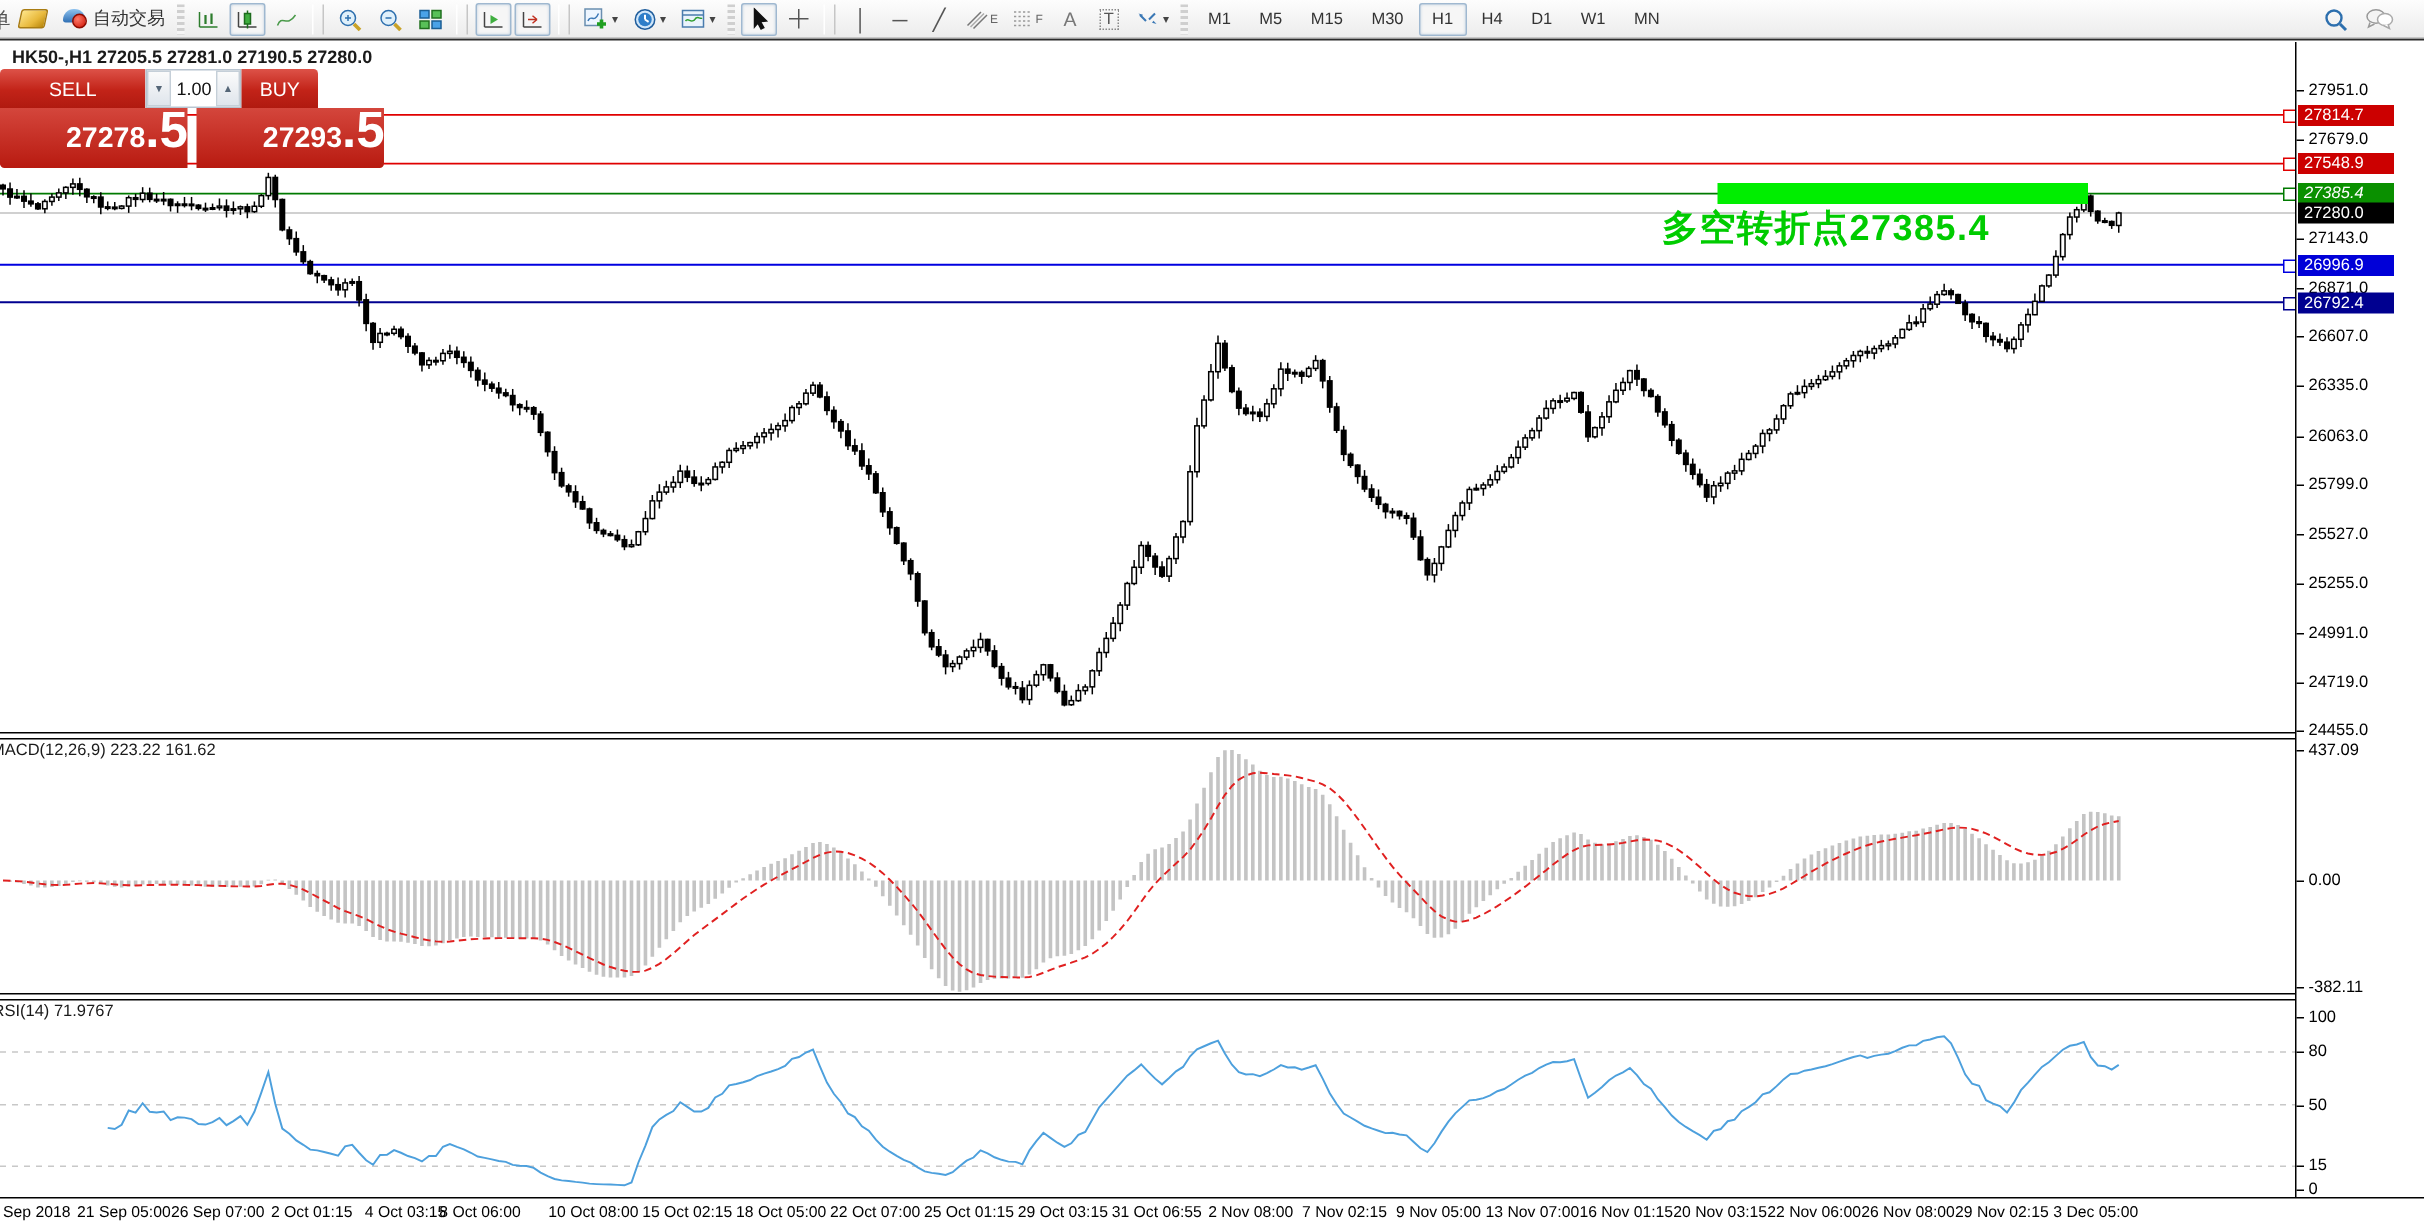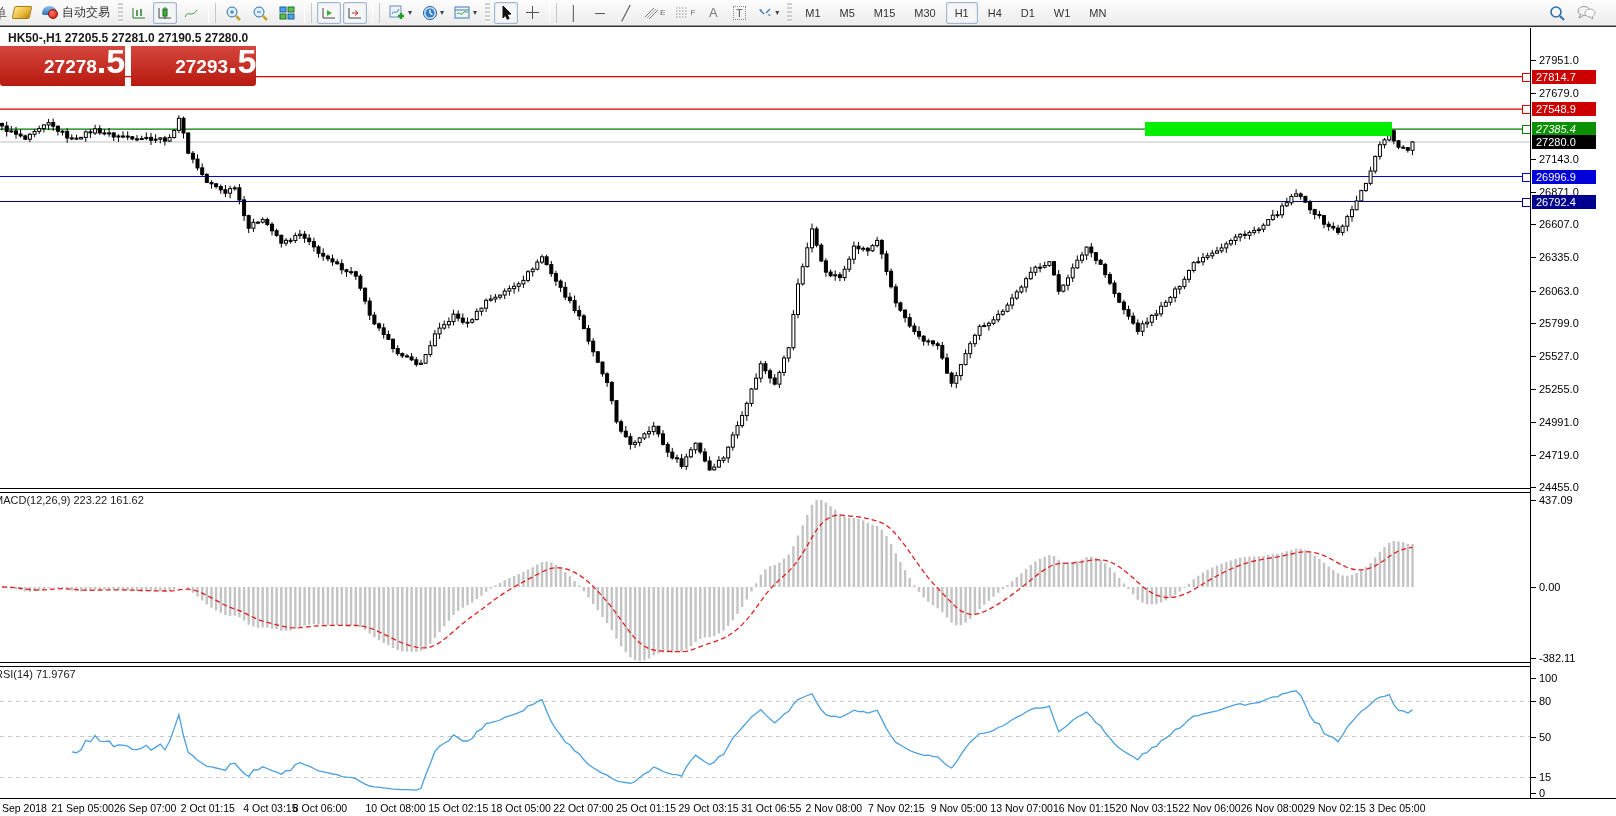--- a/index.html
+++ b/index.html
@@ -888,33 +888,43 @@
         <path d="M2.0 559.0 L6.7 559.2 L11.3 559.4 L16.0 559.8 L20.6 560.3 L25.3 561.0 L29.9 561.5 L34.6 561.9 L39.2 562.0 L43.9 561.9 L48.6 561.5 L53.2 561.1 L57.9 560.9 L62.5 560.7 L67.2 560.9 L71.8 561.2 L76.5 561.6 L81.1 562.0 L85.8 562.2 L90.4 562.3 L95.1 562.2 L99.8 562.0 L104.4 561.9 L109.1 561.8 L113.7 561.8 L118.4 561.8 L123.0 561.9 L127.7 562.0 L132.3 562.1 L137.0 562.3 L141.7 562.5 L146.3 562.6 L151.0 562.7 L155.6 562.9 L160.3 562.9 L164.9 563.0 L169.6 563.0 L174.2 562.7 L178.9 561.8 L183.5 561.2 L188.2 561.2 L192.9 561.9 L197.5 563.2 L202.2 565.1 L206.8 567.4 L211.5 569.9 L216.1 572.4 L220.8 574.9 L225.4 577.4 L230.1 579.4 L234.8 581.1 L239.4 582.7 L244.1 584.7 L248.7 587.1 L253.4 589.4 L258.0 591.5 L262.7 593.1 L267.3 594.4 L272.0 595.6 L276.6 596.8 L281.3 598.0 L286.0 598.9 L290.6 599.6 L295.3 599.9 L299.9 599.7 L304.6 599.2 L309.2 598.7 L313.9 598.2 L318.5 597.9 L323.2 597.7 L327.9 597.5 L332.5 597.4 L337.2 597.4 L341.8 597.4 L346.5 597.5 L351.1 597.5 L355.8 597.5 L360.4 597.8 L365.1 598.6 L369.7 600.0 L374.4 601.8 L379.1 603.9 L383.7 606.2 L388.4 608.4 L393.0 610.7 L397.7 612.9 L402.3 615.0 L407.0 616.7 L411.6 618.1 L416.3 619.2 L421.0 619.9 L425.6 619.9 L430.3 619.1 L434.9 617.2 L439.6 614.6 L444.2 611.3 L448.9 607.6 L453.5 603.5 L458.2 599.3 L462.8 595.4 L467.5 591.8 L472.2 588.3 L476.8 584.9 L481.5 581.4 L486.1 577.9 L490.8 574.4 L495.4 571.0 L500.1 567.8 L504.7 564.7 L509.4 561.8 L514.1 559.0 L518.7 556.4 L523.4 553.9 L528.0 551.4 L532.7 549.0 L537.3 546.5 L542.0 544.0 L546.6 541.9 L551.3 540.4 L555.9 539.7 L560.6 539.8 L565.3 540.7 L569.9 542.2 L574.6 544.4 L579.2 547.0 L583.9 550.3 L588.5 554.1 L593.2 558.5 L597.8 563.2 L602.5 568.4 L607.1 573.7 L611.8 579.4 L616.5 585.7 L621.1 592.2 L625.8 598.6 L630.4 604.8 L635.1 610.3 L639.7 614.8 L644.4 618.3 L649.0 620.7 L653.7 622.0 L658.4 622.7 L663.0 623.1 L667.7 623.3 L672.3 623.5 L677.0 623.6 L681.6 623.7 L686.3 623.3 L690.9 622.2 L695.6 620.5 L700.3 618.6 L704.9 616.8 L709.6 615.3 L714.2 613.8 L718.9 612.1 L723.5 610.2 L728.2 607.8 L732.8 604.7 L737.5 601.0 L742.1 596.6 L746.8 591.6 L751.5 586.0 L756.1 579.8 L760.8 573.2 L765.4 566.8 L770.1 561.1 L774.7 556.3 L779.4 551.9 L784.0 547.7 L788.7 543.4 L793.4 538.4 L798.0 532.2 L802.7 525.2 L807.3 517.6 L812.0 509.4 L816.6 501.9 L821.3 496.0 L825.9 491.7 L830.6 489.0 L835.2 487.5 L839.9 487.2 L844.6 487.5 L849.2 488.0 L853.9 488.4 L858.5 488.9 L863.2 489.6 L867.8 490.7 L872.5 491.9 L877.1 493.1 L881.8 494.9 L886.5 497.5 L891.1 501.2 L895.8 506.0 L900.4 511.6 L905.1 517.7 L909.7 524.2 L914.4 530.8 L919.0 537.4 L923.7 543.8 L928.3 549.8 L933.0 555.3 L937.7 560.3 L942.3 565.1 L947.0 569.9 L951.6 574.9 L956.3 579.3 L960.9 582.9 L965.6 585.2 L970.2 586.4 L974.9 586.4 L979.6 585.4 L984.2 583.7 L988.9 581.5 L993.5 578.9 L998.2 576.1 L1002.8 573.1 L1007.5 569.9 L1012.1 566.6 L1016.8 563.1 L1021.4 559.5 L1026.1 555.8 L1030.8 552.1 L1035.4 548.3 L1040.1 544.8 L1044.7 541.6 L1049.4 538.7 L1054.0 536.6 L1058.7 535.6 L1063.3 535.3 L1068.0 535.2 L1072.7 535.0 L1077.3 534.6 L1082.0 533.9 L1086.6 533.0 L1091.3 532.2 L1095.9 531.7 L1100.6 531.8 L1105.2 532.4 L1109.9 533.8 L1114.5 536.0 L1119.2 538.8 L1123.9 542.2 L1128.5 545.9 L1133.2 550.0 L1137.8 554.3 L1142.5 558.4 L1147.1 562.0 L1151.8 564.9 L1156.4 567.2 L1161.1 568.6 L1165.8 569.4 L1170.4 569.6 L1175.1 569.0 L1179.7 567.9 L1184.4 566.3 L1189.0 564.2 L1193.7 561.6 L1198.3 558.8 L1203.0 556.0 L1207.6 553.1 L1212.3 550.4 L1217.0 547.8 L1221.6 545.4 L1226.3 543.1 L1230.9 541.0 L1235.6 539.0 L1240.2 537.1 L1244.9 535.5 L1249.5 534.2 L1254.2 533.0 L1258.9 532.1 L1263.5 531.2 L1268.2 530.4 L1272.8 529.6 L1277.5 528.8 L1282.1 527.9 L1286.8 527.0 L1291.4 526.0 L1296.1 524.9 L1300.7 524.1 L1305.4 523.7 L1310.1 523.9 L1314.7 524.6 L1319.4 525.9 L1324.0 527.6 L1328.7 529.8 L1333.3 532.3 L1338.0 534.9 L1342.6 537.4 L1347.3 539.5 L1352.0 541.0 L1356.6 541.8 L1361.3 541.9 L1365.9 541.3 L1370.6 540.0 L1375.2 537.9 L1379.9 535.2 L1384.5 532.0 L1389.2 528.5 L1393.8 525.5 L1398.5 523.0 L1403.2 521.3 L1407.8 520.2 L1412.5 519.3 " stroke="#e02020" stroke-width="1.3" fill="none" stroke-dasharray="5 3"></path>
         <line x1="0" y1="673.4" x2="1530" y2="673.4" stroke="#c8c8c8" stroke-width="1" stroke-dasharray="4 4"></line>
         <line x1="0" y1="708.5" x2="1530" y2="708.5" stroke="#c8c8c8" stroke-width="1" stroke-dasharray="4 4"></line>
         <line x1="0" y1="749.5" x2="1530" y2="749.5" stroke="#c8c8c8" stroke-width="1" stroke-dasharray="4 4"></line>
         <path d="M71.8 723.9 L76.5 724.7 L81.1 721.8 L85.8 712.3 L90.4 713.8 L95.1 707.5 L99.8 713.2 L104.4 713.6 L109.1 713.0 L113.7 718.7 L118.4 716.9 L123.0 717.1 L127.7 718.1 L132.3 721.3 L137.0 721.7 L141.7 720.1 L146.3 717.3 L151.0 722.1 L155.6 719.4 L160.3 716.1 L164.9 721.9 L169.6 713.2 L174.2 700.4 L178.9 686.7 L183.5 707.8 L188.2 724.4 L192.9 727.8 L197.5 732.3 L202.2 735.2 L206.8 738.4 L211.5 738.9 L216.1 740.0 L220.8 741.2 L225.4 742.5 L230.1 736.2 L234.8 735.2 L239.4 740.5 L244.1 745.5 L248.7 748.5 L253.4 742.0 L258.0 741.9 L262.7 738.8 L267.3 740.5 L272.0 742.7 L276.6 744.1 L281.3 746.3 L286.0 742.7 L290.6 742.7 L295.3 736.5 L299.9 734.7 L304.6 736.6 L309.2 738.2 L313.9 740.5 L318.5 743.0 L323.2 743.9 L327.9 744.9 L332.5 746.0 L337.2 746.6 L341.8 748.6 L346.5 749.2 L351.1 749.3 L355.8 750.6 L360.4 753.7 L365.1 756.1 L369.7 758.0 L374.4 758.9 L379.1 759.3 L383.7 759.9 L388.4 760.4 L393.0 761.1 L397.7 761.4 L402.3 761.6 L407.0 761.7 L411.6 761.9 L416.3 762.2 L421.0 760.3 L425.6 747.0 L430.3 735.7 L434.9 723.4 L439.6 718.3 L444.2 715.3 L448.9 712.7 L453.5 706.8 L458.2 709.9 L462.8 713.0 L467.5 713.0 L472.2 710.6 L476.8 703.6 L481.5 701.2 L486.1 695.6 L490.8 694.7 L495.4 693.5 L500.1 692.0 L504.7 689.4 L509.4 687.8 L514.1 686.3 L518.7 684.7 L523.4 682.6 L528.0 677.9 L532.7 676.7 L537.3 673.7 L542.0 671.7 L546.6 682.9 L551.3 693.7 L555.9 701.2 L560.6 706.8 L565.3 714.3 L569.9 716.7 L574.6 722.9 L579.2 725.8 L583.9 731.8 L588.5 736.5 L593.2 739.8 L597.8 742.6 L602.5 745.3 L607.1 747.1 L611.8 750.2 L616.5 752.9 L621.1 753.9 L625.8 754.5 L630.4 755.3 L635.1 753.5 L639.7 749.5 L644.4 745.8 L649.0 743.7 L653.7 738.9 L658.4 740.9 L663.0 743.5 L667.7 745.2 L672.3 746.4 L677.0 746.6 L681.6 748.2 L686.3 738.9 L690.9 732.7 L695.6 727.2 L700.3 730.6 L704.9 733.8 L709.6 736.6 L714.2 734.2 L718.9 728.6 L723.5 726.6 L728.2 718.3 L732.8 710.2 L737.5 704.9 L742.1 699.8 L746.8 694.4 L751.5 689.1 L756.1 685.6 L760.8 681.6 L765.4 686.4 L770.1 691.1 L774.7 694.9 L779.4 690.7 L784.0 686.2 L788.7 683.3 L793.4 676.2 L798.0 671.6 L802.7 669.5 L807.3 667.5 L812.0 665.8 L816.6 674.3 L821.3 681.8 L825.9 686.7 L830.6 688.3 L835.2 688.1 L839.9 689.5 L844.6 687.4 L849.2 685.0 L853.9 682.1 L858.5 683.6 L863.2 683.5 L867.8 685.1 L872.5 683.7 L877.1 682.2 L881.8 691.1 L886.5 700.8 L891.1 708.0 L895.8 714.4 L900.4 717.0 L905.1 719.7 L909.7 722.5 L914.4 724.3 L919.0 725.8 L923.7 727.4 L928.3 727.2 L933.0 728.3 L937.7 728.9 L942.3 733.2 L947.0 737.5 L951.6 740.0 L956.3 734.2 L960.9 726.6 L965.6 719.8 L970.2 714.2 L974.9 709.9 L979.6 705.6 L984.2 705.2 L988.9 704.1 L993.5 702.3 L998.2 699.5 L1002.8 698.0 L1007.5 695.0 L1012.1 691.8 L1016.8 689.1 L1021.4 687.2 L1026.1 684.0 L1030.8 681.7 L1035.4 680.0 L1040.1 680.2 L1044.7 679.5 L1049.4 678.1 L1054.0 691.2 L1058.7 703.8 L1063.3 700.5 L1068.0 696.7 L1072.7 692.2 L1077.3 689.0 L1082.0 686.9 L1086.6 684.0 L1091.3 688.7 L1095.9 694.7 L1100.6 697.8 L1105.2 704.8 L1109.9 710.1 L1114.5 715.7 L1119.2 720.0 L1123.9 723.3 L1128.5 726.1 L1133.2 728.8 L1137.8 731.8 L1142.5 725.9 L1147.1 724.7 L1151.8 719.5 L1156.4 718.4 L1161.1 712.8 L1165.8 710.1 L1170.4 706.8 L1175.1 701.6 L1179.7 700.2 L1184.4 696.1 L1189.0 691.6 L1193.7 688.0 L1198.3 687.7 L1203.0 685.8 L1207.6 685.0 L1212.3 683.8 L1217.0 682.8 L1221.6 681.4 L1226.3 679.7 L1230.9 678.2 L1235.6 676.7 L1240.2 675.6 L1244.9 677.3 L1249.5 675.9 L1254.2 675.1 L1258.9 674.5 L1263.5 672.7 L1268.2 670.5 L1272.8 668.9 L1277.5 668.8 L1282.1 665.9 L1286.8 665.0 L1291.4 663.5 L1296.1 662.9 L1300.7 667.5 L1305.4 677.3 L1310.1 688.2 L1314.7 694.4 L1319.4 695.8 L1324.0 705.5 L1328.7 707.8 L1333.3 709.4 L1338.0 713.7 L1342.6 707.1 L1347.3 698.8 L1352.0 693.8 L1356.6 688.4 L1361.3 683.3 L1365.9 680.2 L1370.6 675.9 L1375.2 671.8 L1379.9 669.2 L1384.5 668.3 L1389.2 666.6 L1393.8 676.6 L1398.5 682.3 L1403.2 682.8 L1407.8 685.1 L1412.5 681.9 " stroke="#4da0dd" stroke-width="1.3" fill="none"></path>
       </svg>
 
   <div id="chart-title">HK50-,H1 27205.5 27281.0 27190.5 27280.0</div>
 
   <div id="trade-panel">
+    <div id="tp-row1">
+      <div id="sell-btn" class="redbtn">SELL</div>
+      <div id="vol-box">
+        <div class="arr">▼</div>
+        <div id="vol-value">1.00</div>
+        <div class="arr">▲</div>
+      </div>
+      <div id="buy-btn" class="redbtn">BUY</div>
+    </div>
     <div id="tp-row2">
       <div id="sell-price" class="bigprice">
         <span class="bp-main">27278</span>
         <span class="bp-pip">.5</span>
       </div>
       <div id="buy-price" class="bigprice">
         <span class="bp-main">27293</span>
         <span class="bp-pip">.5</span>
       </div>
     </div>
   </div>
 
   <div id="green-rect" style="left: 1145px; top: 93.5822px; width: 247px; height: 14px;"></div>
+  <div id="annotation" style="left: 1108px; top: 108.082px; color: rgb(0, 204, 0);">多空转折点27385.4</div>
 
   <div id="sep-macd" class="pane-sep"></div>
   <div id="sep-rsi" class="pane-sep"></div>
   <div id="macd-label" class="pane-label">MACD(12,26,9) 223.22 161.62</div>
   <div id="rsi-label" class="pane-label">RSI(14) 71.9767</div>
 
   <div id="axis-col">
         <div class="tick" style="top: 32px;"></div>
         <div class="ticklabel" style="top: 32px;">27951.0</div>
         <div class="tick" style="top: 65.222px;"></div>

